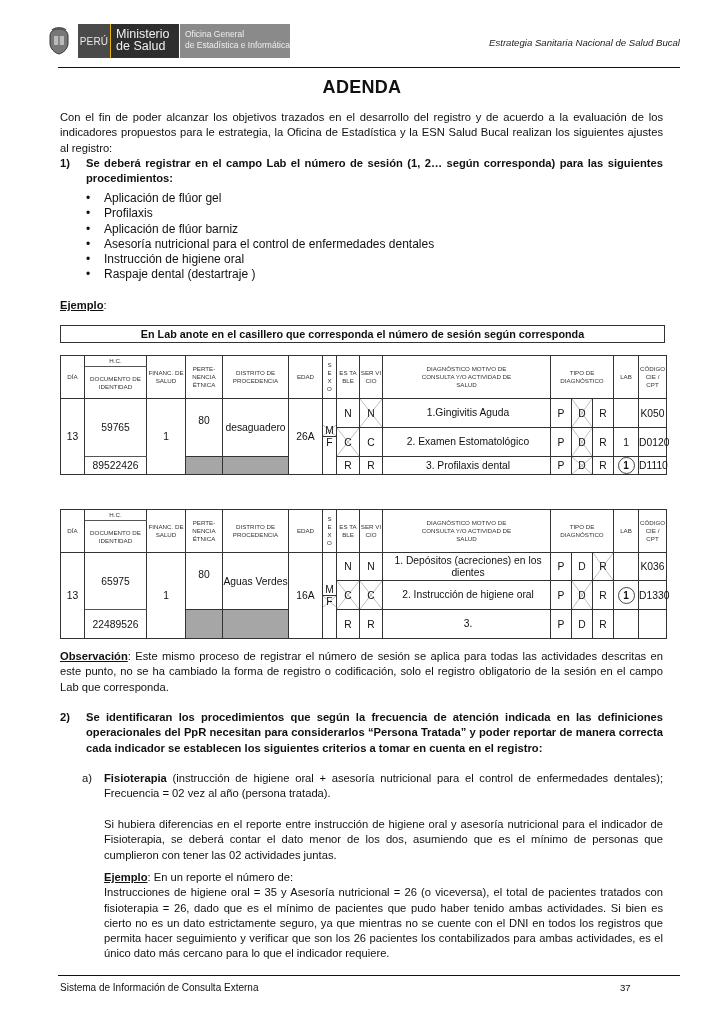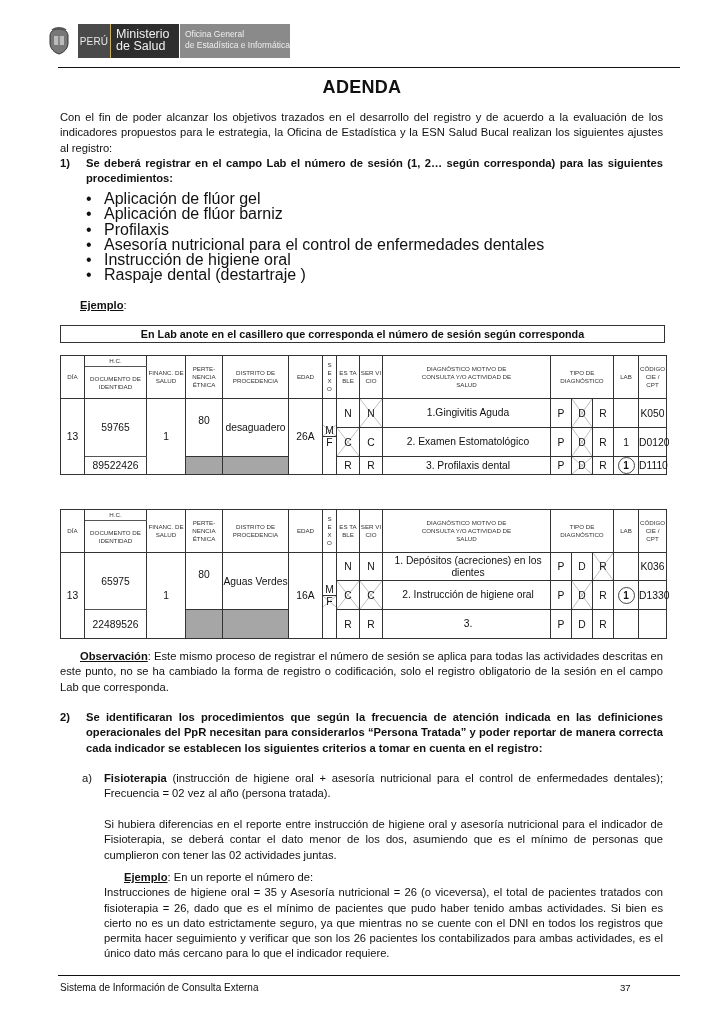--- a/index.html
+++ b/index.html
@@ -11,22 +11,22 @@
   .logo-shield { width: 30px; height: 34px; display: flex; align-items: center; justify-content: center; }
   .logo-peru { background: #4a4a4a; color: #e8e8e8; font-size: 10px; width: 32px; display: flex; align-items: center; justify-content: center; letter-spacing: .2px; margin-left: 4px; }
   .logo-minsa { background: #2e2e2e; color: #f0f0f0; font-size: 12.5px; line-height: 12px; width: 69px; padding: 4px 0 0 5px; border-left: 1px solid #eab308; }
   .logo-ogei { background: #8a8a8a; color: #eee; font-size: 8.5px; line-height: 11px; width: 110px; padding: 5px 0 0 5px; margin-left: 1px; }
   .hdr-right { position: absolute; right: 44px; top: 36px; text-align: right; font-style: italic; font-size: 9.6px; line-height: 13.5px; color: #222; }
   .hdr-rule { position: absolute; left: 58px; right: 44px; top: 67px; border-top: 1.5px solid #111; }
   .title { position: absolute; left: 0; right: 0; top: 77px; text-align: center; font-weight: bold; font-size: 18px; letter-spacing: .3px; }
 
   .txt { position: absolute; left: 60px; width: 603px; font-size: 11.2px; line-height: 15.3px; text-align: justify; }
   .bold { font-weight: bold; }
-  .u { text-decoration: underline; margin-left: 20px; }
-  ul.bul { position: absolute; left: 86px; top: 191px; list-style: none; font-size: 16px; line-height: 15.3px; }
+  .u { text-decoration: underline; }
+  ul.bul { position: absolute; left: 86px; top: 191px; list-style: none; font-size: 12px; line-height: 15.3px; }
   ul.bul li { position: relative; padding-left: 18px; }
   ul.bul li::before { content: "•"; position: absolute; left: 0; top: 0; }
 
   .banner { position: absolute; left: 60px; width: 605px; top: 325px; height: 18px; border: 1px solid #333; font-weight: bold; font-size: 10.8px; text-align: center; line-height: 16px; }
 
   table.reg { position: absolute; left: 60px; width: 606px; border-collapse: collapse; table-layout: fixed; }
   table.reg td { border: 1px solid #333; text-align: center; vertical-align: middle; font-size: 10.3px; padding: 0; position: relative; }
   table.reg tr.hd td { font-size: 6.2px; line-height: 8px; color: #333; }
   table.reg td.hc { border-bottom: 1.5px solid #555; height: 11px; }
   td.grey { background: #a6a6a6; }
@@ -56,35 +56,36 @@
   <div class="logo-minsa">
     <div>Ministerio</div>
     <div>de Salud</div>
   </div>
   <div class="logo-ogei">
     <div>Oficina General</div>
     <div>de Estadística e Informática</div>
   </div>
 </div>
 <div class="hdr-right">
+  <div>Estrategia Sanitaria Nacional de  Salud Bucal</div>
 </div>
 <div class="hdr-rule"></div>
 
 <div class="title">ADENDA</div>
 
 <div class="txt" style="top:110px;">Con el fin de poder alcanzar los objetivos trazados en el desarrollo del registro y de acuerdo a la evaluación de los indicadores propuestos para le estrategia, la Oficina de Estadística y la ESN Salud Bucal realizan los siguientes ajustes al registro:</div>
 
 <div class="txt bold" style="top:156px; padding-left:26px; text-indent:-26px;">
   <span style="display:inline-block;width:26px;text-indent:0;">1)</span><span>Se deberá registrar en el campo Lab el número de sesión (1, 2… según corresponda) para las siguientes procedimientos:</span>
 </div>
 
 <ul class="bul">
   <li>Aplicación de flúor gel</li>
+  <li>Profilaxis</li>
   <li>Aplicación de flúor barniz</li>
-  <li>Profilaxis</li>
   <li>Asesoría nutricional para el control de enfermedades dentales</li>
   <li>Instrucción de higiene oral</li>
   <li>Raspaje dental (destartraje )</li>
 </ul>
 
 <div class="txt" style="top:298px;">
   <span class="bold u">Ejemplo</span><span>:</span>
 </div>
 
 <div class="banner">En Lab anote en el casillero que corresponda el número de sesión según corresponda</div>

